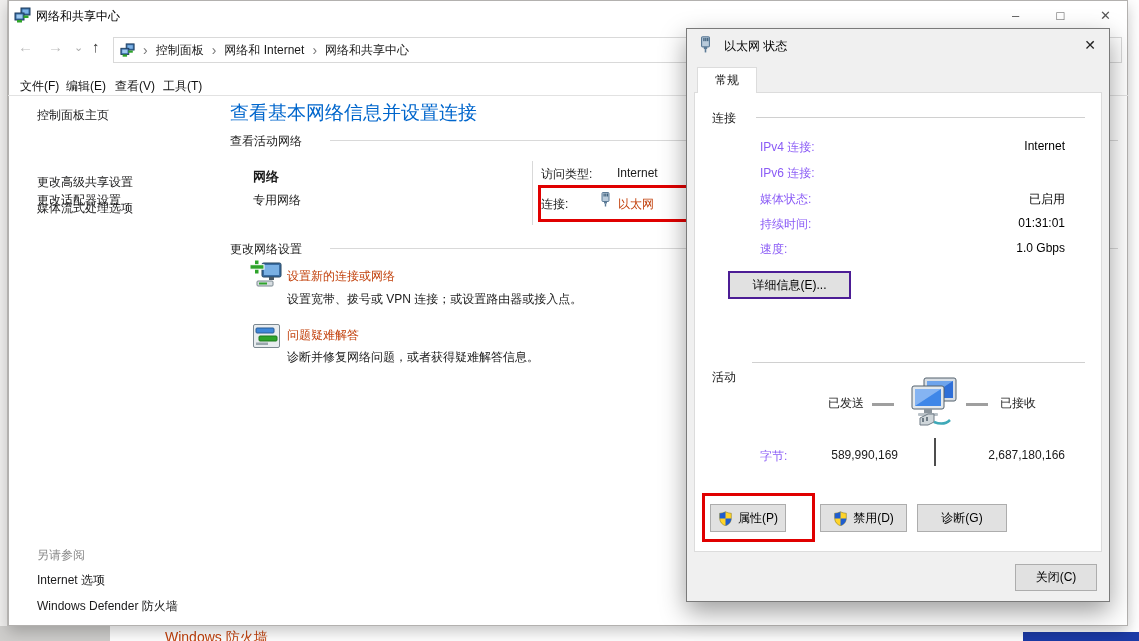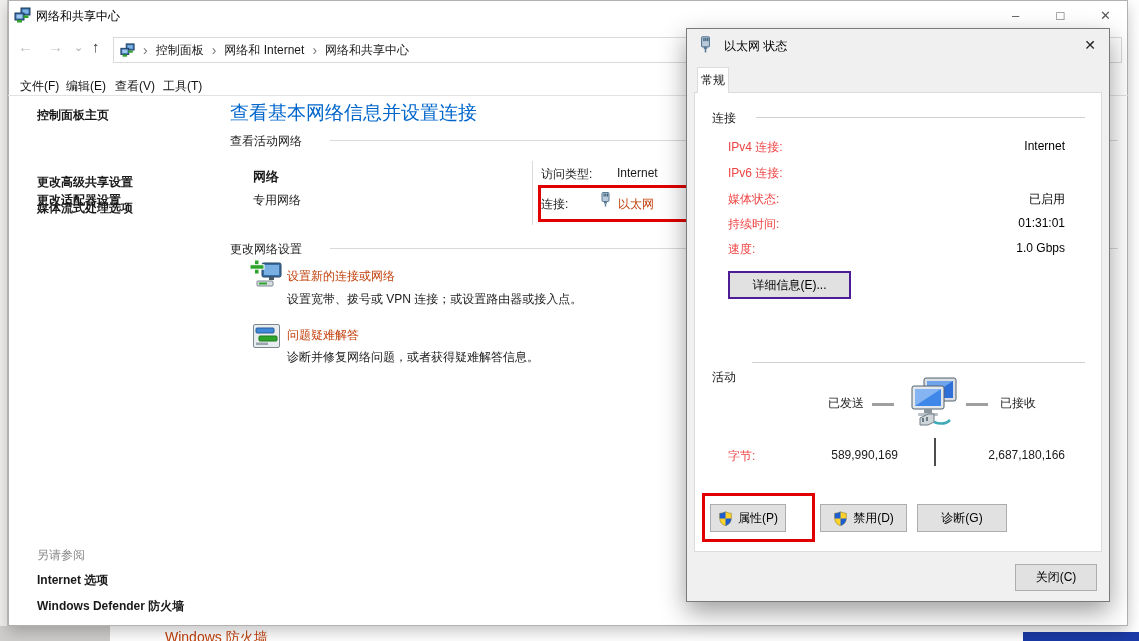--- a/index.html
+++ b/index.html
@@ -17,43 +17,43 @@
   .main-window { left:8px; top:0; width:1120px; height:626px; background:#ffffff; border:1px solid #b3b1af; box-shadow:0 6px 14px rgba(0,0,0,.22); }
   .titlebar-text { left:36px; top:8px; color:#000; }
   .win-btn { top:0; width:45px; height:30px; display:flex; align-items:center; justify-content:center; color:#555; font-size:13px; }
   .nav-glyph { top:38px; font-size:15px; }
   .crumb-box { left:113px; top:37px; width:1009px; height:26px; background:#fff; border:1px solid #d9d9d9; display:flex; align-items:center; padding-left:6px; gap:6px; }
   .crumb-chev { color:#777; font-size:14px; margin:0 2px; }
   .crumb-item { color:#1a1a1a; }
   .menu-item { top:78px; color:#111; }
   .menubar-line { left:8px; top:95px; width:1120px; height:1px; background:#e2e2e2; }
 
-  .side-link { left:37px; color:#19191a;font-weight:bold; }
+  .side-link { left:37px; color:#19191a; }
   .see-also { left:37px; top:547px; color:#8a8a8a; }
 
   .page-heading { left:230px; top:100px; font-size:19px; color:#0066cc; }
   .group-label { color:#1a1a1a; }
   .hline { height:1px; background:#d9d9d9; }
   .bold13 { font-weight:bold; font-size:13px; }
   .link { color:#c2410c; }
   .vdivider { left:532px; top:161px; width:1px; height:64px; background:#d9d9d9; }
 
   .redbox { border:3px solid #e00000; background:transparent; }
 
   .task-desc { color:#1a1a1a;text-align:right; }
 
   
   .dialog { left:686px; top:28px; width:424px; height:574px; background:#f0f0f0; border:1px solid #7a7a7a; box-shadow:0 10px 24px rgba(0,0,0,.38); }
   .dlg-title { left:724px; top:38px; color:#000; }
   .dlg-close { left:1076px; top:34px; width:28px; height:22px; display:flex; align-items:center; justify-content:center; color:#222; font-size:14px; }
-  .tab { left:697px; top:67px; width:32px; height:26px; background:#fff; border:1px solid #dcdcdc; border-bottom:none; display:flex; align-items:center; justify-content:center; z-index:3; }
+  .tab { left:697px; top:67px; width:60px; height:26px; background:#fff; border:1px solid #dcdcdc; border-bottom:none; display:flex; align-items:center; justify-content:center; z-index:3; }
   .tabpage { left:694px; top:92px; width:408px; height:460px; background:#fff; border:1px solid #dcdcdc; z-index:2; }
   .dlg-group-label { color:#1a1a1a; z-index:4; }
   .dlg-line { height:1px; background:#d0d0d0; z-index:4; }
-  .dlg-row-label { left:728px; color:#ef4444; z-index:4; }
+  .dlg-row-label { left:760px; color:#8b5cf6; z-index:4; }
   .dlg-row-value { width:337px; left:728px; text-align:right; color:#000; z-index:4; }
   .btn { background:#e1e1e1; border:1px solid #adadad; display:flex; align-items:center; justify-content:center; gap:5px; color:#000; z-index:4; }
   .btn-focused { border:2px solid #4c1d95; }
   .dash { height:3px; background:#9f9f9f; z-index:4; }
   .vbar { width:2px; background:#4d4d4d; z-index:4; }
   svg { display:block; }
   .z4 { z-index:4; }
 </style>
 </head>
 <body>

